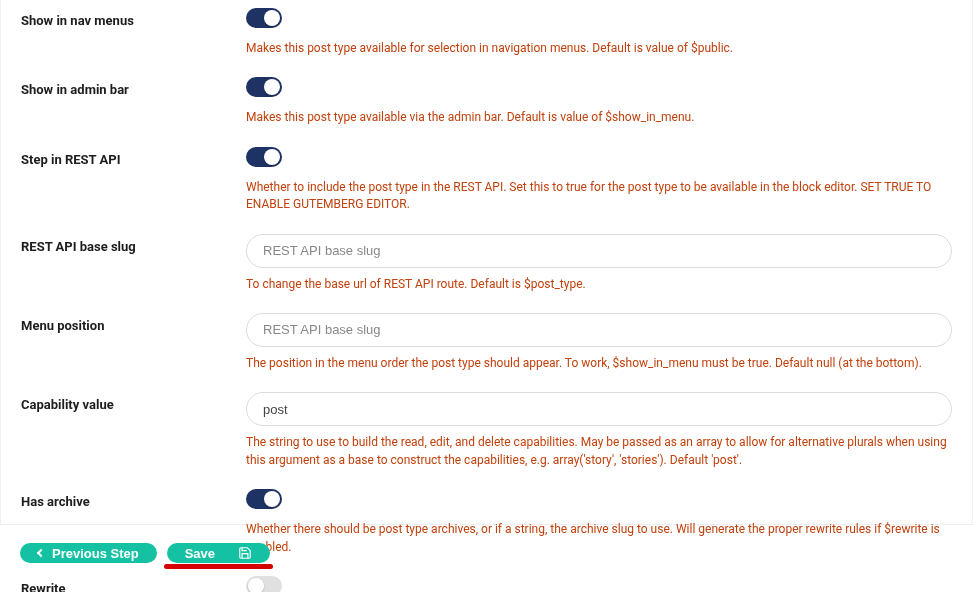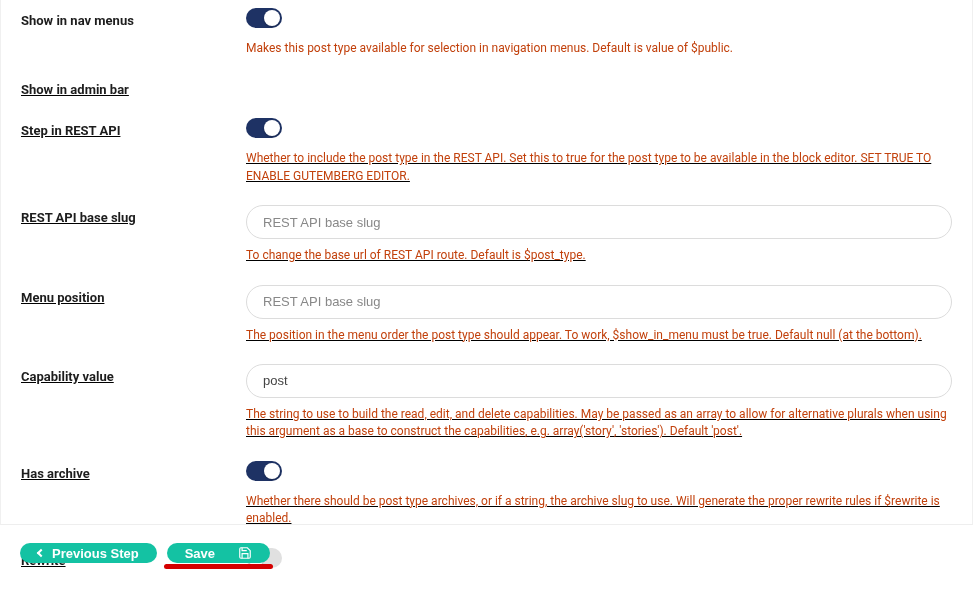--- a/index.html
+++ b/index.html
@@ -15,21 +15,21 @@
     padding: 0 20px;
     border-left: 1px solid #f0f0f0;
     border-right: 1px solid #f0f0f0;
     border-bottom: 1px solid #eee;
     height: 525px;
   }
   .row {
     display: flex;
     padding: 8px 0 4px 0;
   }
-  .row + .row { margin-top: 8px; text-decoration: underline; }
+  .row + .row { margin-top: 8px; }
   .label-col {
     width: 225px;
     flex-shrink: 0;
     padding-top: 2px;
   }
   .label-col .lbl {
     font-size: 13px;
     font-weight: 700;
     color: #1d1d1d;
   }
@@ -126,20 +126,24 @@
   <div class="row">
     <div class="label-col"><span class="lbl">Show in nav menus</span></div>
     <div class="field-col">
       <div class="toggle on"><div class="knob"></div></div>
       <div class="desc">Makes this post type available for selection in navigation menus. Default is value of $public.</div>
     </div>
   </div>
 
   <div class="row">
     <div class="label-col"><span class="lbl">Show in admin bar</span></div>
+    <div class="field-col">
+      <div class="toggle on"><div class="knob"></div></div>
+      <div class="desc">Makes this post type available via the admin bar. Default is value of $show_in_menu.</div>
+    </div>
   </div>
 
   <div class="row">
     <div class="label-col"><span class="lbl">Step in REST API</span></div>
     <div class="field-col">
       <div class="toggle on"><div class="knob"></div></div>
       <div class="desc">Whether to include the post type in the REST API. Set this to true for the post type to be available in the block editor. SET TRUE TO ENABLE GUTEMBERG EDITOR.</div>
     </div>
   </div>
 

